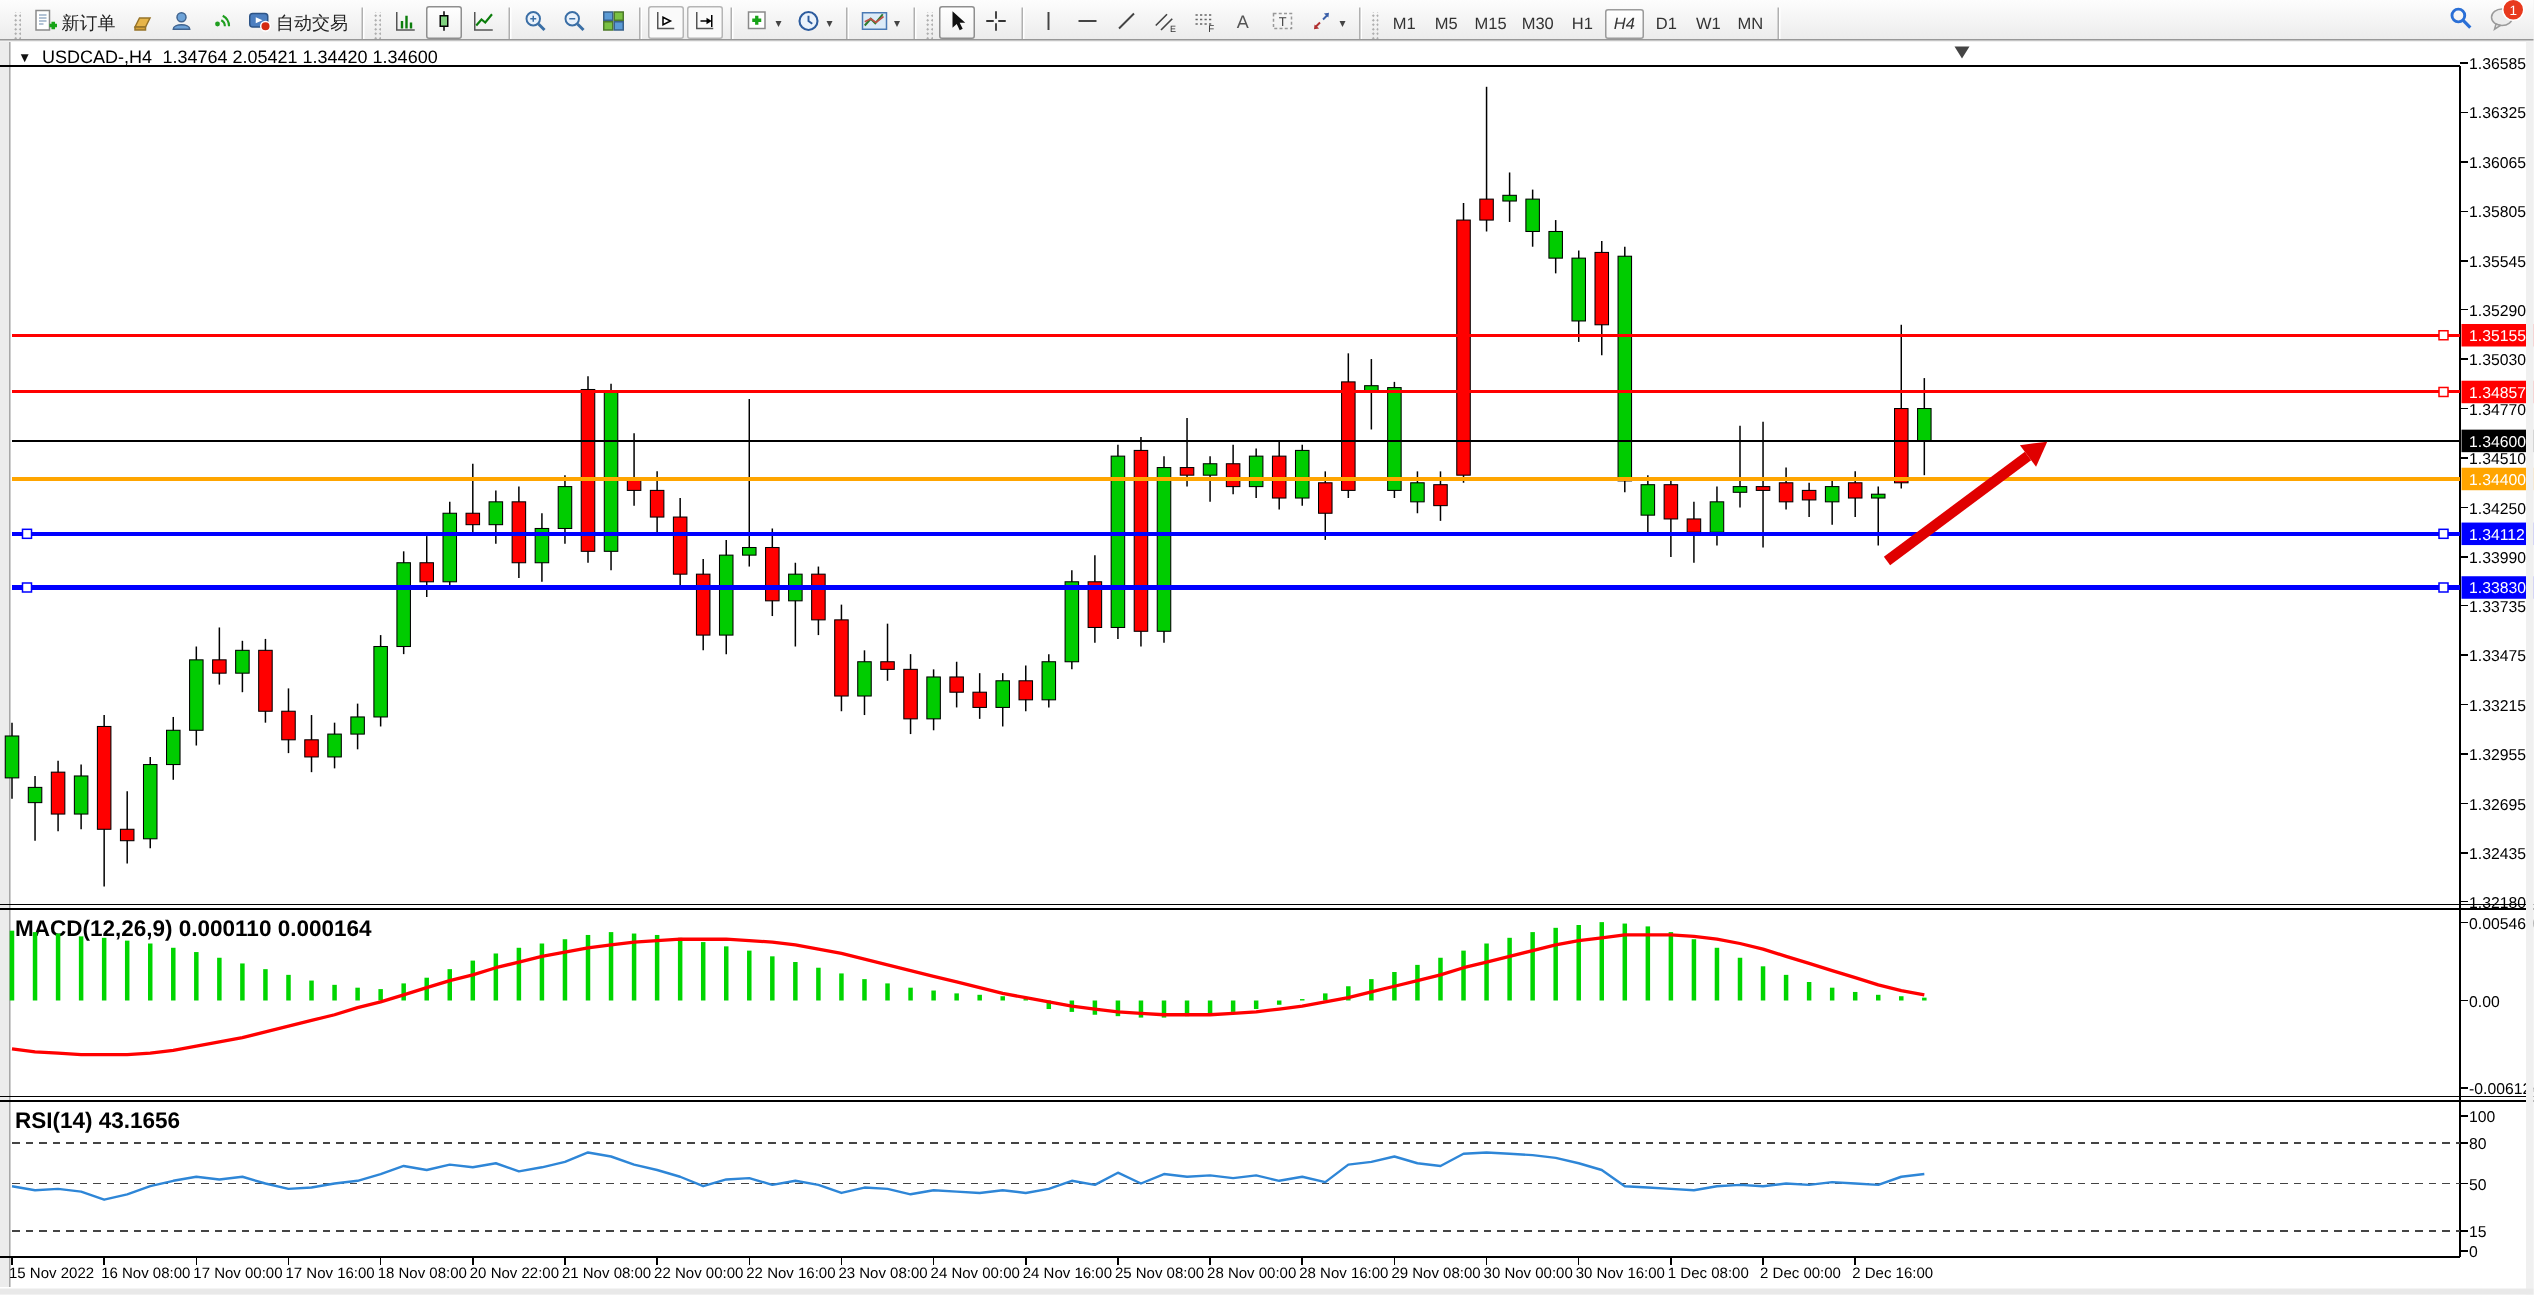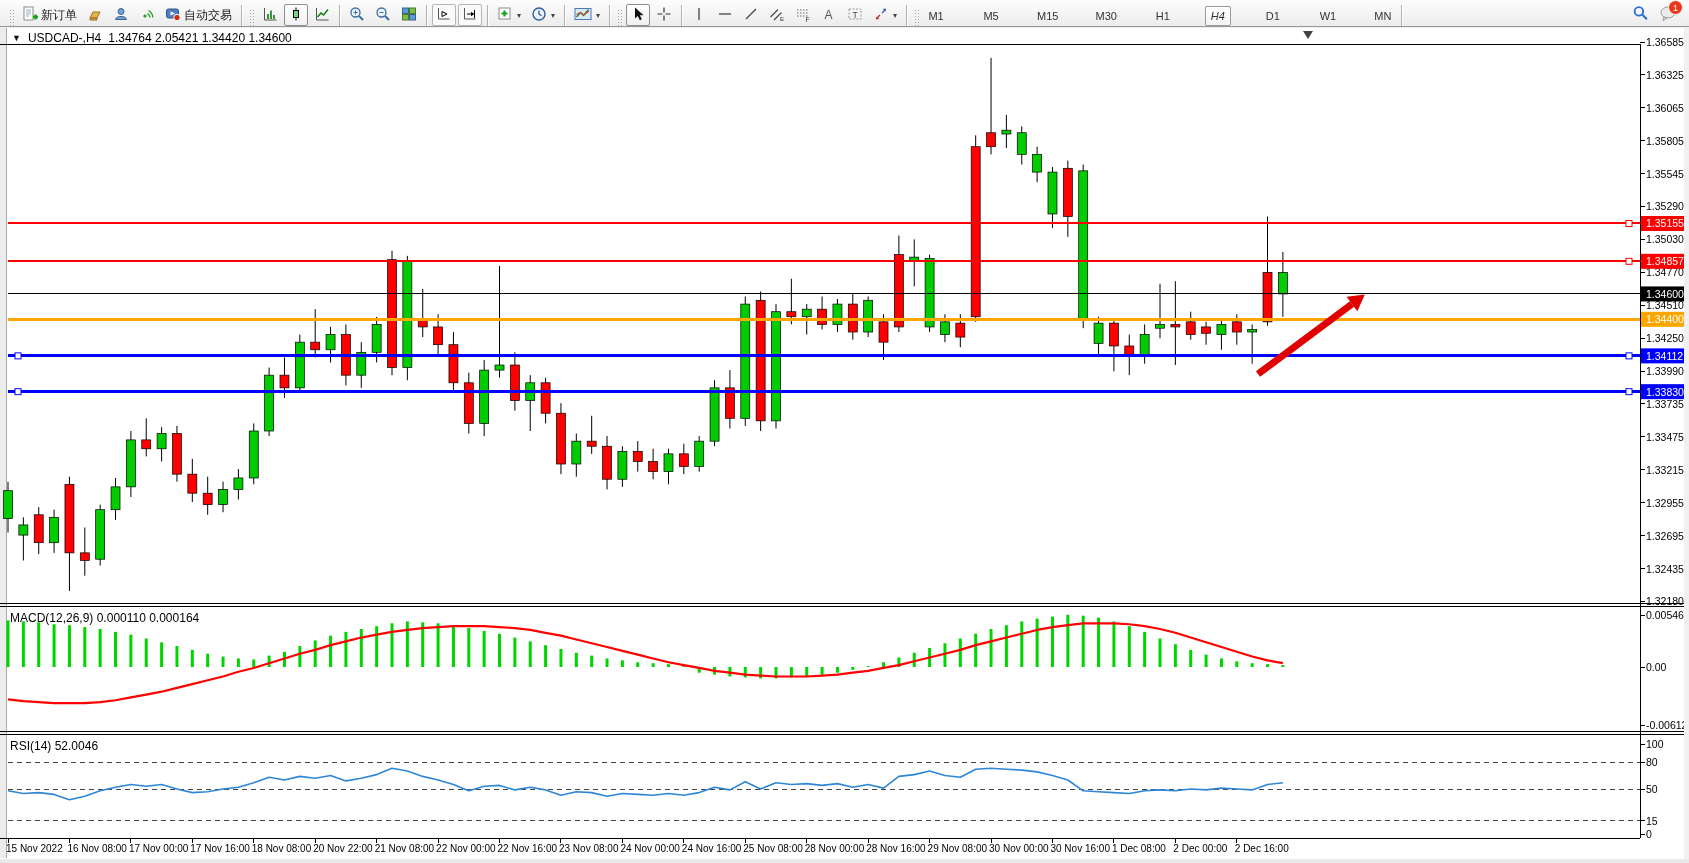--- a/index.html
+++ b/index.html
@@ -18,21 +18,21 @@
   .tfbtn.active{border:1px solid #9b9b9b;background:linear-gradient(#ffffff,#f3f3f3);font-style:italic;}
   .tb-right{margin-left:auto;display:flex;align-items:center;gap:10px;padding-right:12px;}
   .badge{position:absolute;right:-6px;top:-5px;background:#e8391d;color:#fff;font-size:9px;width:13px;height:13px;
     border-radius:50%;display:flex;align-items:center;justify-content:center;border:1px solid #fff;}
   .chart-window{position:absolute;left:0;top:28px;width:1689px;height:835px;background:#ffffff;}
   .left-edge{position:absolute;left:0;top:28px;width:6px;height:830px;background:#ececec;border-right:1px solid #a8a8a8;}
   .right-edge{position:absolute;left:1684px;top:28px;width:5px;height:835px;background:#f0f0f0;}
   .bottom-edge{position:absolute;left:0;top:859px;width:1689px;height:4px;background:#e9e9e9;}
   .chart-title{position:absolute;left:12px;top:31px;display:flex;align-items:center;gap:7px;font-size:12px;color:#000;}
   .tri{font-size:9px;color:#111;}
-  .ind-label{position:absolute;font-size:12px;color:#000;}
+  .ind-label{position:absolute;font-size:15px;color:#000;font-weight:bold;}
   #macd-label{left:10px;top:611px;}
   #rsi-label{left:10px;top:739px;}
   svg#chart-svg{position:absolute;left:0;top:0;width:1689px;height:863px;}
   svg text{font-family:"Liberation Sans","DejaVu Sans",sans-serif;}
 </style>
 </head>
 <body>
 
 <div class="toolbar">
   <div class="grip"></div>
@@ -269,21 +269,21 @@
           <path d="M12 4L9 7" stroke="#3a5fa8" stroke-width="1.3"></path>
           <polygon points="13,2.5 12.6,5.6 9.6,3" fill="#3a5fa8"></polygon>
         </svg>
     </span>
     <span class="caret">▾</span>
   </div>
 
   <div class="sep"></div>
   <div class="grip"></div>
 
-  <div id="tf-group" style="display:flex;align-items:center;gap:27px;">
+  <div id="tf-group" style="display:flex;align-items:center;">
       <div class="tfbtn">M1</div>
       <div class="tfbtn">M5</div>
       <div class="tfbtn">M15</div>
       <div class="tfbtn">M30</div>
       <div class="tfbtn">H1</div>
       <div class="tfbtn active">H4</div>
       <div class="tfbtn">D1</div>
       <div class="tfbtn">W1</div>
       <div class="tfbtn">MN</div>
     </div>
@@ -312,21 +312,21 @@
 <div class="chart-window"></div>
 <div class="left-edge"></div>
 
 <div class="chart-title">
   <span class="tri">▼</span>
   <span>USDCAD-,H4</span>
   <span>1.34764 2.05421 1.34420 1.34600</span>
 </div>
 
 <div class="ind-label" id="macd-label">MACD(12,26,9) 0.000110 0.000164</div>
-<div class="ind-label" id="rsi-label">RSI(14) 52.0046</div>
+<div class="ind-label" id="rsi-label">RSI(14) 43.1656</div>
 
 <svg id="chart-svg">
     <line x1="0" y1="44" x2="1640" y2="44" stroke="#000" shape-rendering="crispEdges"></line>
     <line x1="1640" y1="44" x2="1640" y2="838" stroke="#000" shape-rendering="crispEdges"></line>
     <line x1="0" y1="838" x2="1640" y2="838" stroke="#000" shape-rendering="crispEdges"></line>
     <line x1="0" y1="603" x2="1689" y2="603" stroke="#000" shape-rendering="crispEdges"></line>
     <line x1="0" y1="606" x2="1689" y2="606" stroke="#000" shape-rendering="crispEdges"></line>
     <line x1="0" y1="731" x2="1689" y2="731" stroke="#000" shape-rendering="crispEdges"></line>
     <line x1="0" y1="734" x2="1689" y2="734" stroke="#000" shape-rendering="crispEdges"></line>
     <g>

